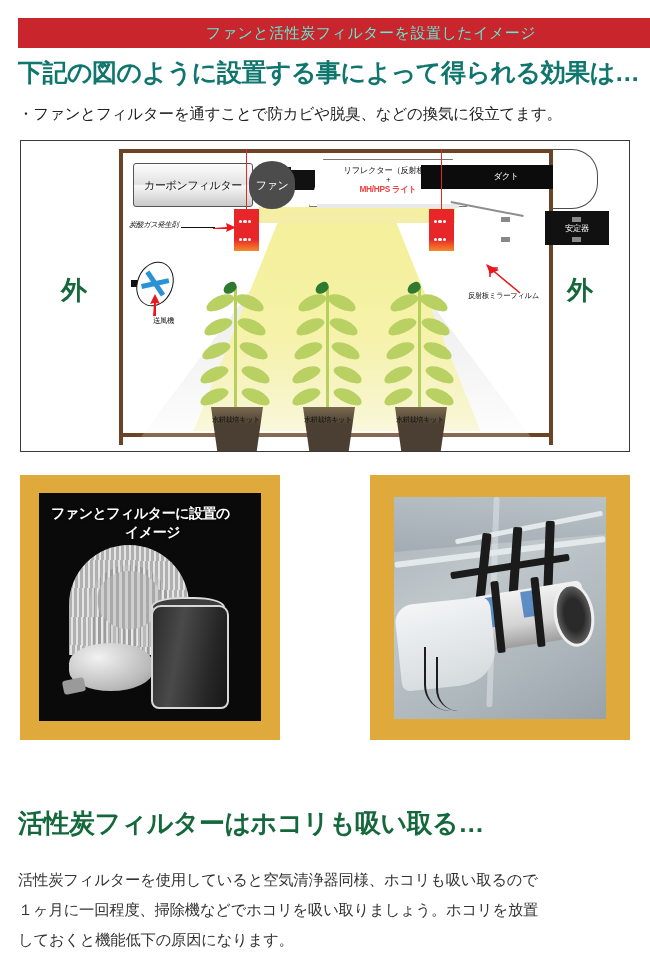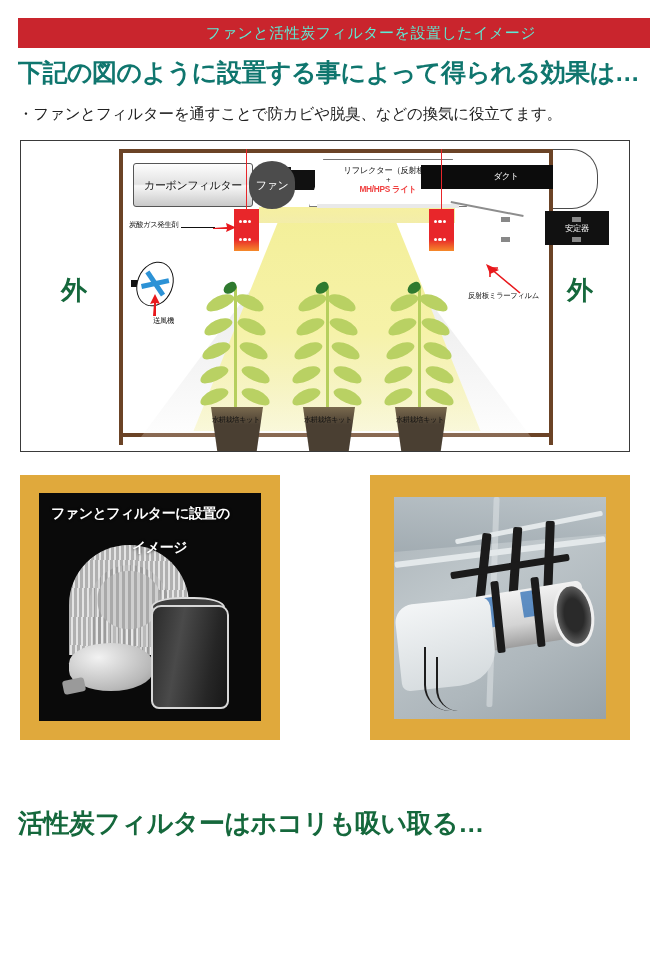--- a/index.html
+++ b/index.html
@@ -184,21 +184,21 @@
     border:1.6px solid #111;border-radius:50%;
     transform:rotate(22deg);background:#fff;
   }
   .blade{position:absolute;background:#2c92d6;}
   .blower-mount{position:absolute;left:0;top:21px;width:10px;height:7px;background:#111;}
 
   
   .callout{
     position:absolute;font-size:7.4px;color:#111;letter-spacing:-.4px;white-space:nowrap;
   }
-  #lbl-co2{left:108px;top:79px;}
+  #lbl-co2{left:108px;top:79px;font-style:italic;}
   #lbl-blower{left:132px;top:175px;}
   #lbl-mirror{left:447px;top:150px;}
   .lead-line{position:absolute;background:#111;height:.9px;}
   .arrow-red{position:absolute;}
   .arrow-red svg{display:block;}
 
   
   .photo-panel{
     position:absolute;background:#e0a93c;overflow:hidden;
   }
@@ -210,21 +210,21 @@
   }
   #photo-right .photo-inner{
     left:24px;top:22px;width:212px;height:222px;
     background:linear-gradient(150deg,#a9b2b7 0%,#bfc7cb 38%,#aeb7bc 70%,#98a2a8 100%);
   }
   .photo-caption{
     position:absolute;color:#ffffff;font-weight:bold;font-size:14px;
     letter-spacing:-.5px;text-shadow:0 0 3px rgba(0,0,0,.9);
   }
   #cap-line1{left:12px;top:12px;}
-  #cap-line2{left:86px;top:46px;margin-left:7px;}
+  #cap-line2{left:86px;top:31px;}
 
   
   .duct-hose{
     position:absolute;left:30px;top:52px;width:120px;height:110px;
     border:20px solid #c3c3c3;border-radius:60px 60px 0 0;
     border-bottom:none;box-sizing:border-box;
     background:repeating-linear-gradient(90deg,#cfcfcf 0 3px,#a9a9a9 3px 6px);
   }
   .duct-hose-sheen{
     position:absolute;left:30px;top:52px;width:120px;height:110px;
@@ -452,14 +452,19 @@
       <div class="filter-mouth"></div>
       <div class="hood"></div>
       <div class="cable" style="left:30px;top:150px;width:24px;height:64px;"></div>
       <div class="cable" style="left:42px;top:160px;width:20px;height:54px;"></div>
     </div>
   </div>
 
 
   <div class="h-green">活性炭フィルターはホコリも吸い取る…</div>
 
+  <div class="body-copy">
+    <div>活性炭フィルターを使用していると空気清浄器同様、ホコリも吸い取るので</div>
+    <div>１ヶ月に一回程度、掃除機などでホコリを吸い取りましょう。ホコリを放置</div>
+    <div>しておくと機能低下の原因になります。</div>
+  </div>
 
 </div>
 
 </body></html>

